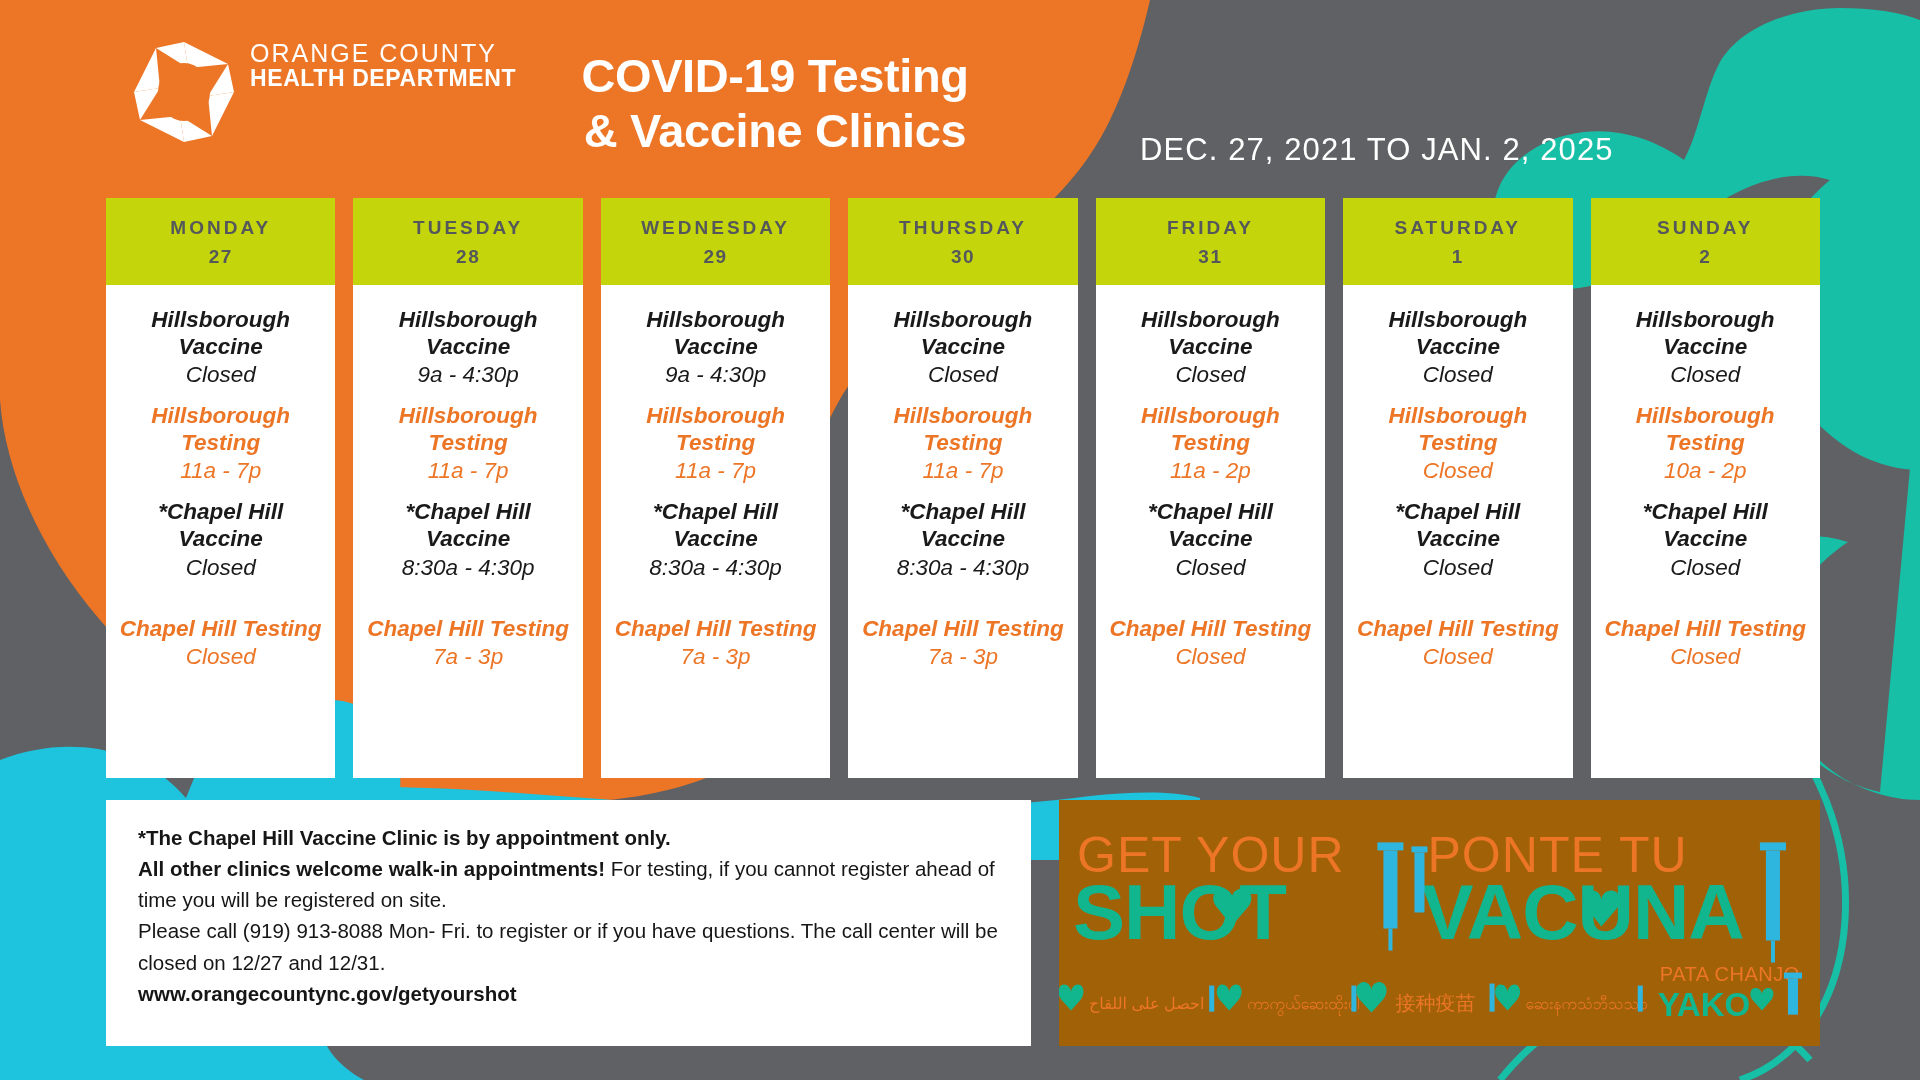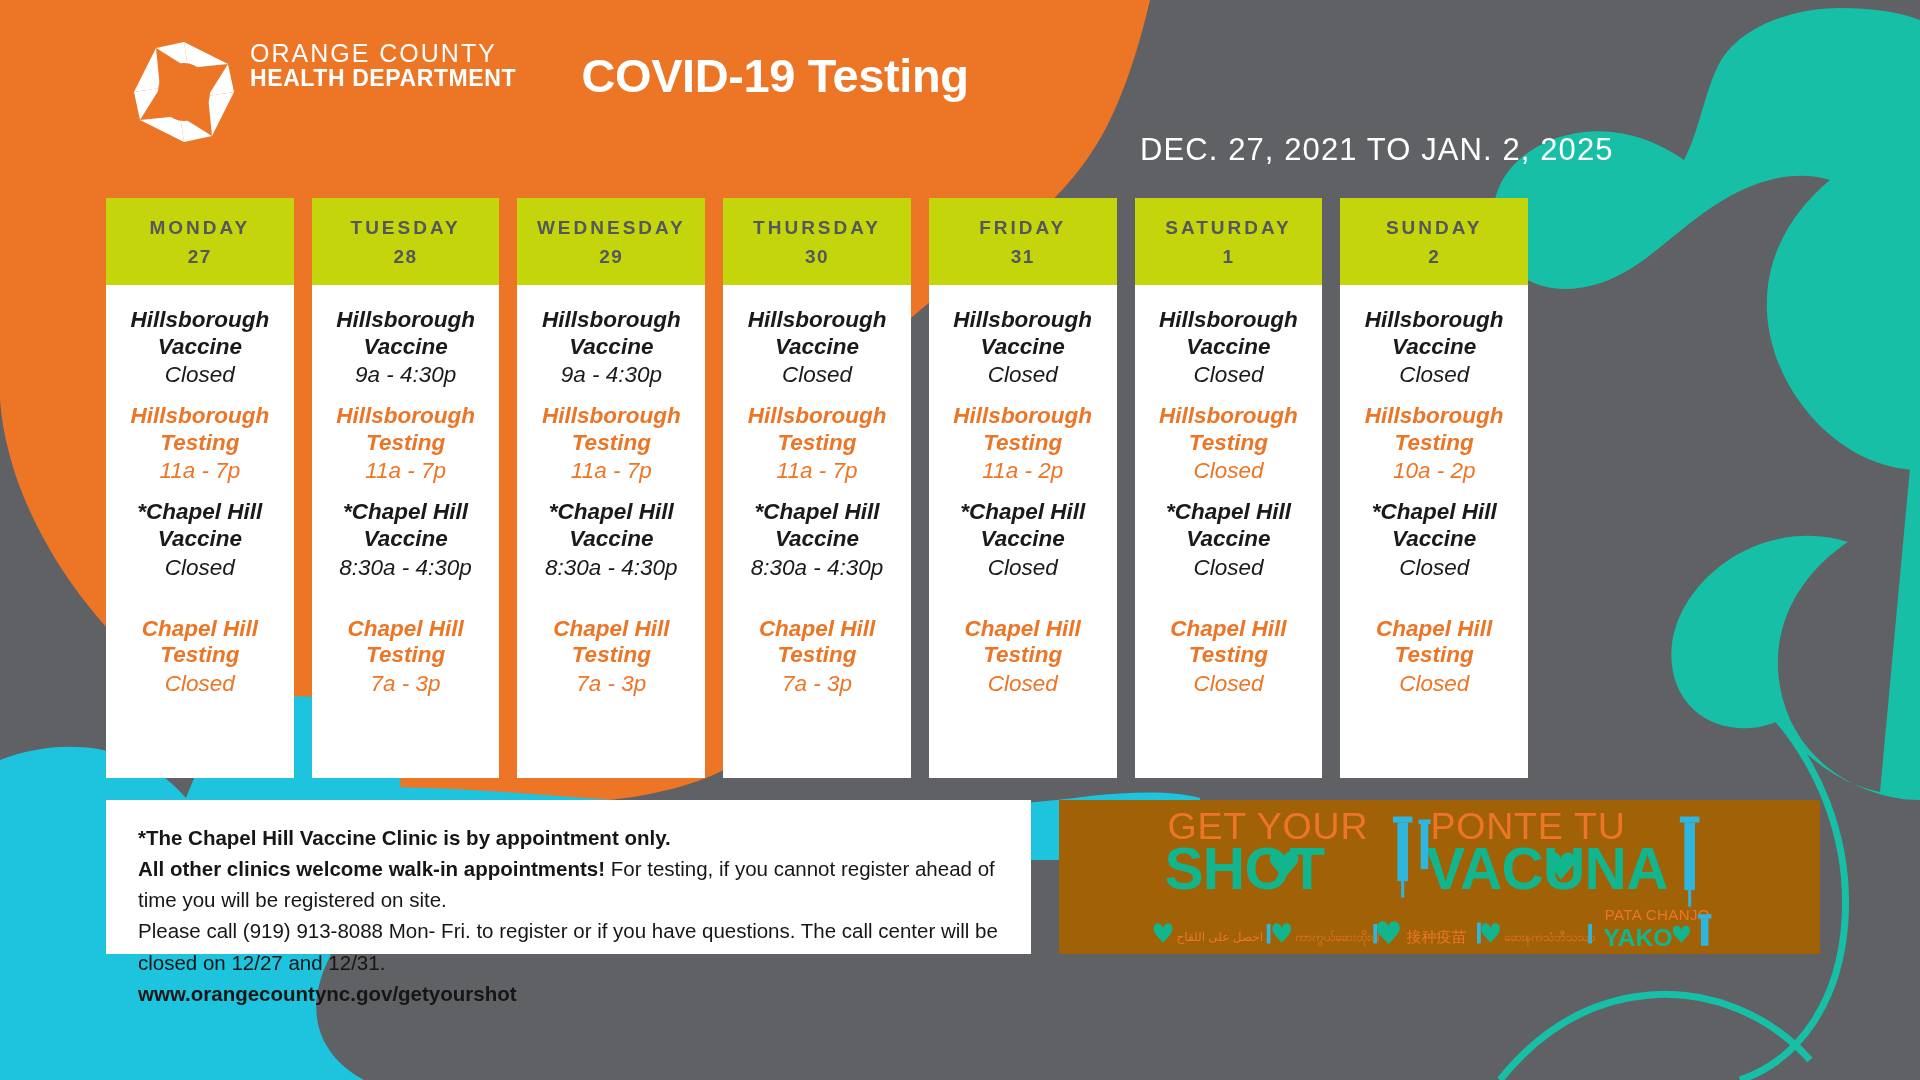--- a/index.html
+++ b/index.html
@@ -41,21 +41,21 @@
 
   .daterange {
     position:absolute; left:1140px; top:132px;
     color:#ffffff; font-size:31px; letter-spacing:1.1px;
     font-weight:400; white-space:nowrap;
   }
 
   
   .calendar {
     position:absolute; left:106px; top:198px;
-    width:1422px; height:580px;
+    width:1714px; height:580px;
     display:flex; gap:18px; z-index:6;
   }
   .day-col {
     flex:1 1 0; min-width:0;
     display:flex; flex-direction:column;
     background:#ffffff;
   }
   .day-head {
     background:#c4d60b; color:#55585b;
     padding:16px 4px 14px;
@@ -76,21 +76,21 @@
   .e-name {
     font-weight:700; font-size:22.5px; line-height:1.18;
   }
   .e-time {
     font-weight:400; font-size:22.5px; line-height:1.25; margin-top:1px;
   }
   .e-black .e-name, .e-black .e-time { color:#1a1a1a; }
   .e-orange .e-name, .e-orange .e-time { color:#ec7526; }
 
   
-  .footer { position:absolute; left:106px; top:800px; width:1714px; height:154px; display:flex; gap:28px; z-index:6; }
+  .footer { position:absolute; left:106px; top:800px; width:1714px; height:246px; display:flex; gap:28px; z-index:6; }
   .note-box {
     width:925px; background:#ffffff;
     padding:22px 30px 18px 32px;
   }
   .note-box p {
     font-size:20.5px; line-height:1.52; color:#161616;
   }
   .note-box b { font-weight:700; }
   .note-url { font-weight:700; font-size:20.5px; line-height:1.6; color:#161616; }
 
@@ -158,20 +158,21 @@
         </svg>
       </div>
       <div class="logo-text">
         <div class="logo-line1">ORANGE COUNTY</div>
         <div class="logo-line2">HEALTH DEPARTMENT</div>
       </div>
     </div>
 
     <div class="title">
       <div>COVID-19 Testing</div>
+      <div>&amp; Vaccine Clinics</div>
     </div>
 
     <div class="daterange">DEC. 27, 2021 TO JAN. 2, 2025</div>
   </div>
 
   <div class="calendar" id="calendar">
       <div class="day-col">
         <div class="day-head">
           <div class="day-name">MONDAY</div>
           <div class="day-num">27</div>

